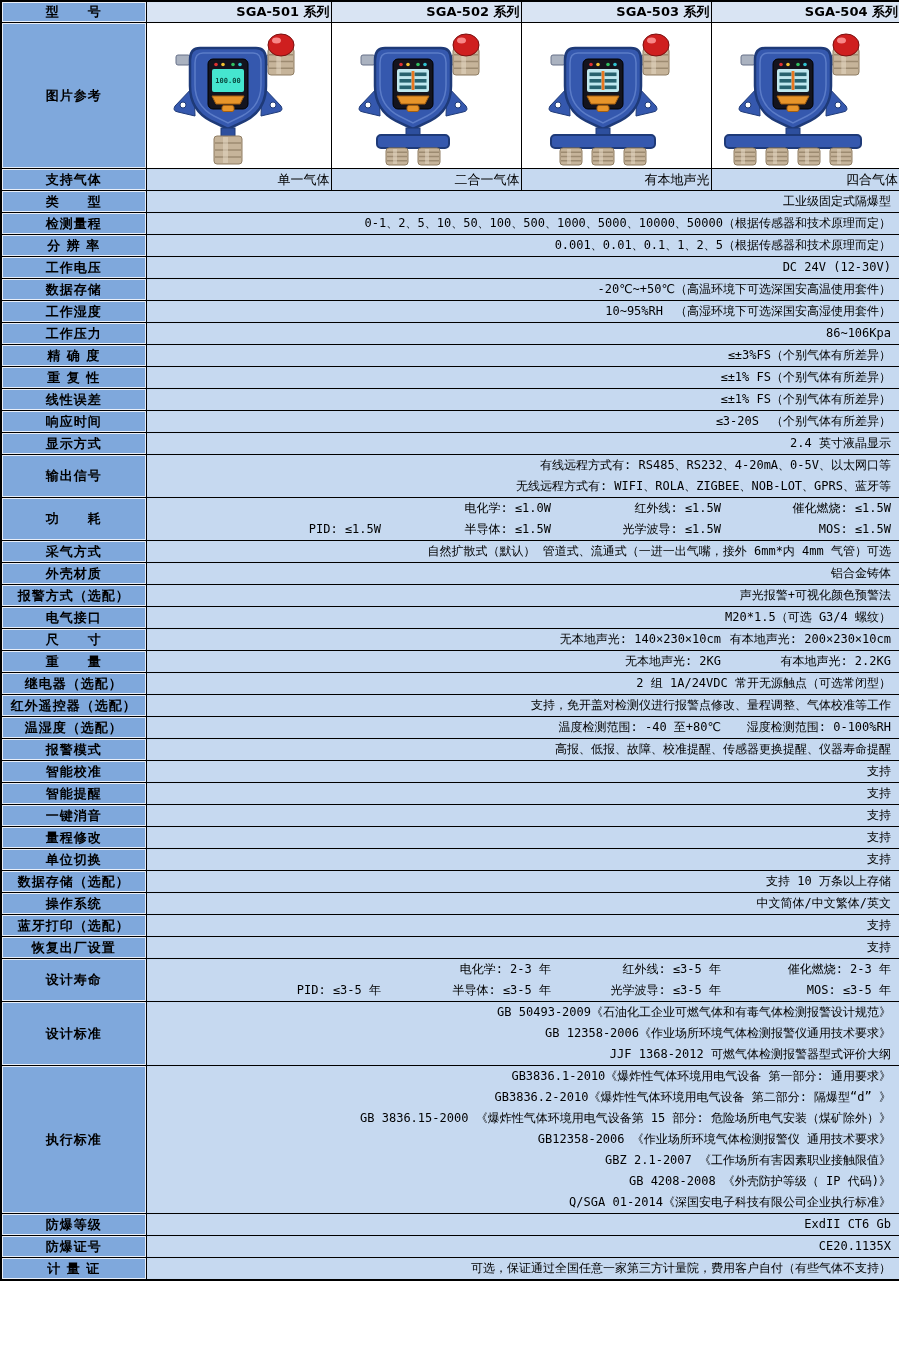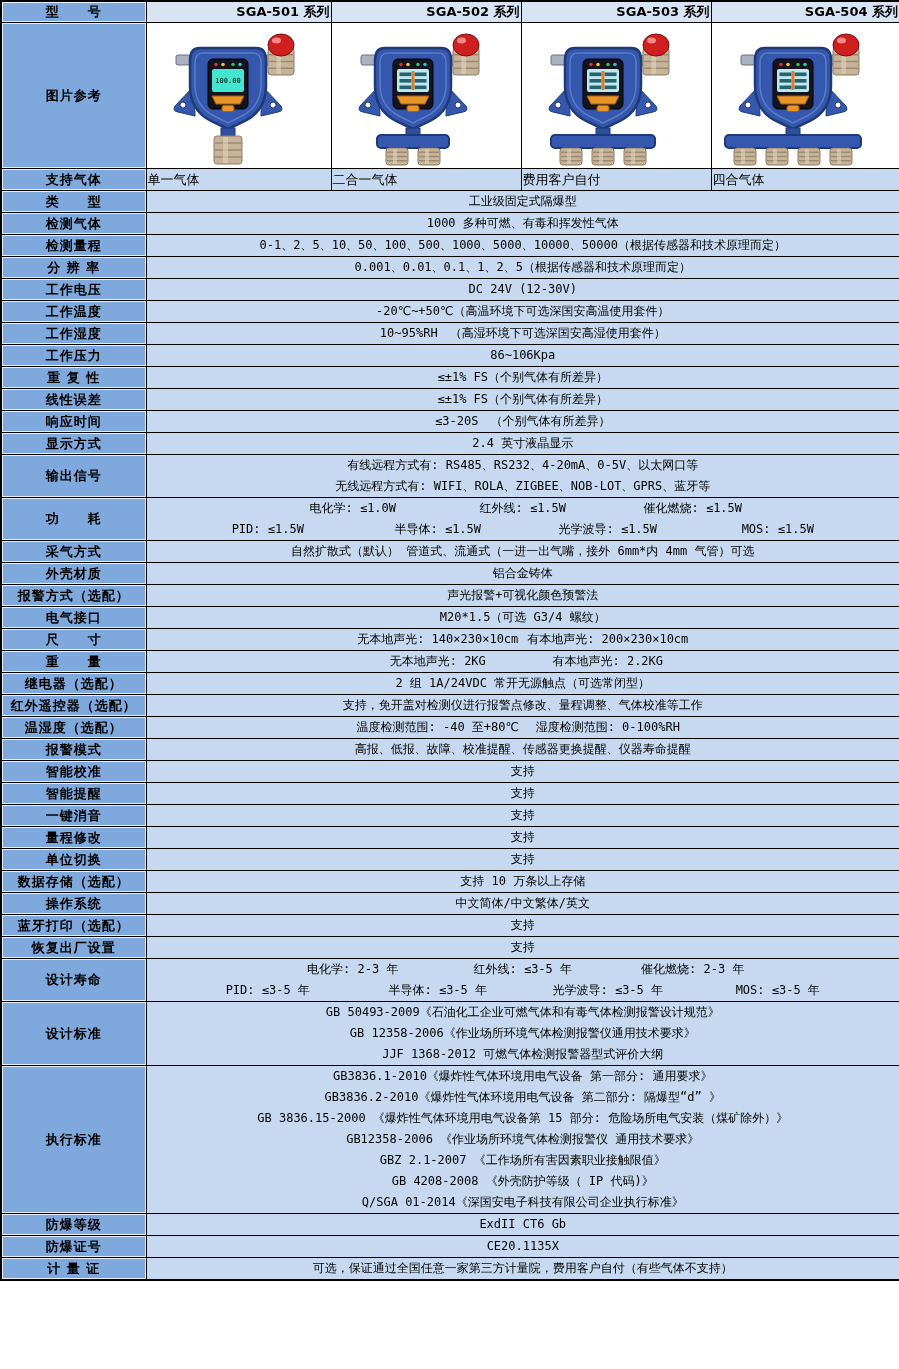--- a/index.html
+++ b/index.html
@@ -6,22 +6,22 @@
   body{width:899px;font-family:"DejaVu Sans",sans-serif;color:#000;}
   table{border-collapse:collapse;width:899px;table-layout:fixed;border:2px solid #000;}
   td{border:1px solid #000;overflow:hidden;vertical-align:middle;}
   .label-cell{
     background:#7FA8DC;font-weight:bold;text-align:center;
     font-size:13px;letter-spacing:1px;padding:0 2px;
     box-shadow:inset 0 0 0 1px #e8eef8;
   }
   .model-cell{background:#D9E4F3;font-weight:bold;text-align:right;font-size:13px;}
   .img-cell{background:#ffffff;text-align:center;vertical-align:middle;}
-  .gas-cell{background:#C6D9F0;text-align:left;font-size:13px;margin-top:36px;}
-  .value-cell{background:#C6D9F0;padding:0 8px;text-align:center;}
+  .gas-cell{background:#C6D9F0;text-align:right;font-size:13px;margin-top:36px;}
+  .value-cell{background:#C6D9F0;padding:0 8px;text-align:right;}
   .line{
     line-height:21px;height:21px;white-space:nowrap;font-size:12px;
     font-family:"DejaVu Sans Mono","DejaVu Sans",sans-serif;
   }
   .multi .line{height:21px;}
   .seg{display:inline-block;min-width:170px;}
   tr.r-header{height:20px;margin-left:8px;}
   tr.r-image{height:146px;}
   tr.r-gas{height:22px;font-family:Liberation Mono, monospace;}
   tr.r-tall{height:15px;}
@@ -269,69 +269,69 @@
               <line x1="118" y1="130.5" x2="138" y2="130.5" stroke="#9d8b71" stroke-width="1.5"></line>
               <line x1="118" y1="134.75" x2="138" y2="134.75" stroke="#9d8b71" stroke-width="1.5"></line>
               <rect x="124.04" y="123" width="3.96" height="15" fill="#e4d7c2" opacity="0.55"></rect>
             </g>
           </svg></td>
       </tr>
     <tr id="gas-row" class="r-gas">
       <td class="label-cell">支持气体</td>
     <td class="gas-cell">单一气体</td>
         <td class="gas-cell">二合一气体</td>
-        <td class="gas-cell">费用客户自付</td>
+        <td class="gas-cell">有本地声光</td>
         <td class="gas-cell">四合气体</td>
       </tr>
   <tr>
         <td class="label-cell">类　　型</td>
         <td class="value-cell" colspan="4">
           <div class="line">工业级固定式隔爆型</div>
         </td>
       </tr>
       <tr>
-        <td class="label-cell">检测气体</td>
-        <td class="value-cell" colspan="4">
-          <div class="line">1000 多种可燃、有毒和挥发性气体</div>
-        </td>
-      </tr>
-      <tr>
         <td class="label-cell">检测量程</td>
         <td class="value-cell" colspan="4">
           <div class="line">0-1、2、5、10、50、100、500、1000、5000、10000、50000（根据传感器和技术原理而定）</div>
         </td>
       </tr>
       <tr>
         <td class="label-cell">分 辨 率</td>
         <td class="value-cell" colspan="4">
           <div class="line">0.001、0.01、0.1、1、2、5（根据传感器和技术原理而定）</div>
         </td>
       </tr>
       <tr>
         <td class="label-cell">工作电压</td>
         <td class="value-cell" colspan="4">
           <div class="line">DC 24V (12-30V)</div>
         </td>
       </tr>
       <tr>
-        <td class="label-cell">工作温度</td>
+        <td class="label-cell">数据存储</td>
         <td class="value-cell" colspan="4">
           <div class="line">-20℃~+50℃（高温环境下可选深国安高温使用套件）</div>
         </td>
       </tr>
       <tr>
         <td class="label-cell">工作湿度</td>
         <td class="value-cell" colspan="4">
           <div class="line">10~95%RH　（高湿环境下可选深国安高湿使用套件）</div>
         </td>
       </tr>
       <tr>
         <td class="label-cell">工作压力</td>
         <td class="value-cell" colspan="4">
           <div class="line">86~106Kpa</div>
+        </td>
+      </tr>
+      <tr>
+        <td class="label-cell">精 确 度</td>
+        <td class="value-cell" colspan="4">
+          <div class="line">≤±3%FS（个别气体有所差异）</div>
         </td>
       </tr>
       <tr>
         <td class="label-cell">重 复 性</td>
         <td class="value-cell" colspan="4">
           <div class="line">≤±1% FS（个别气体有所差异）</div>
         </td>
       </tr>
       <tr>
         <td class="label-cell">线性误差</td>

